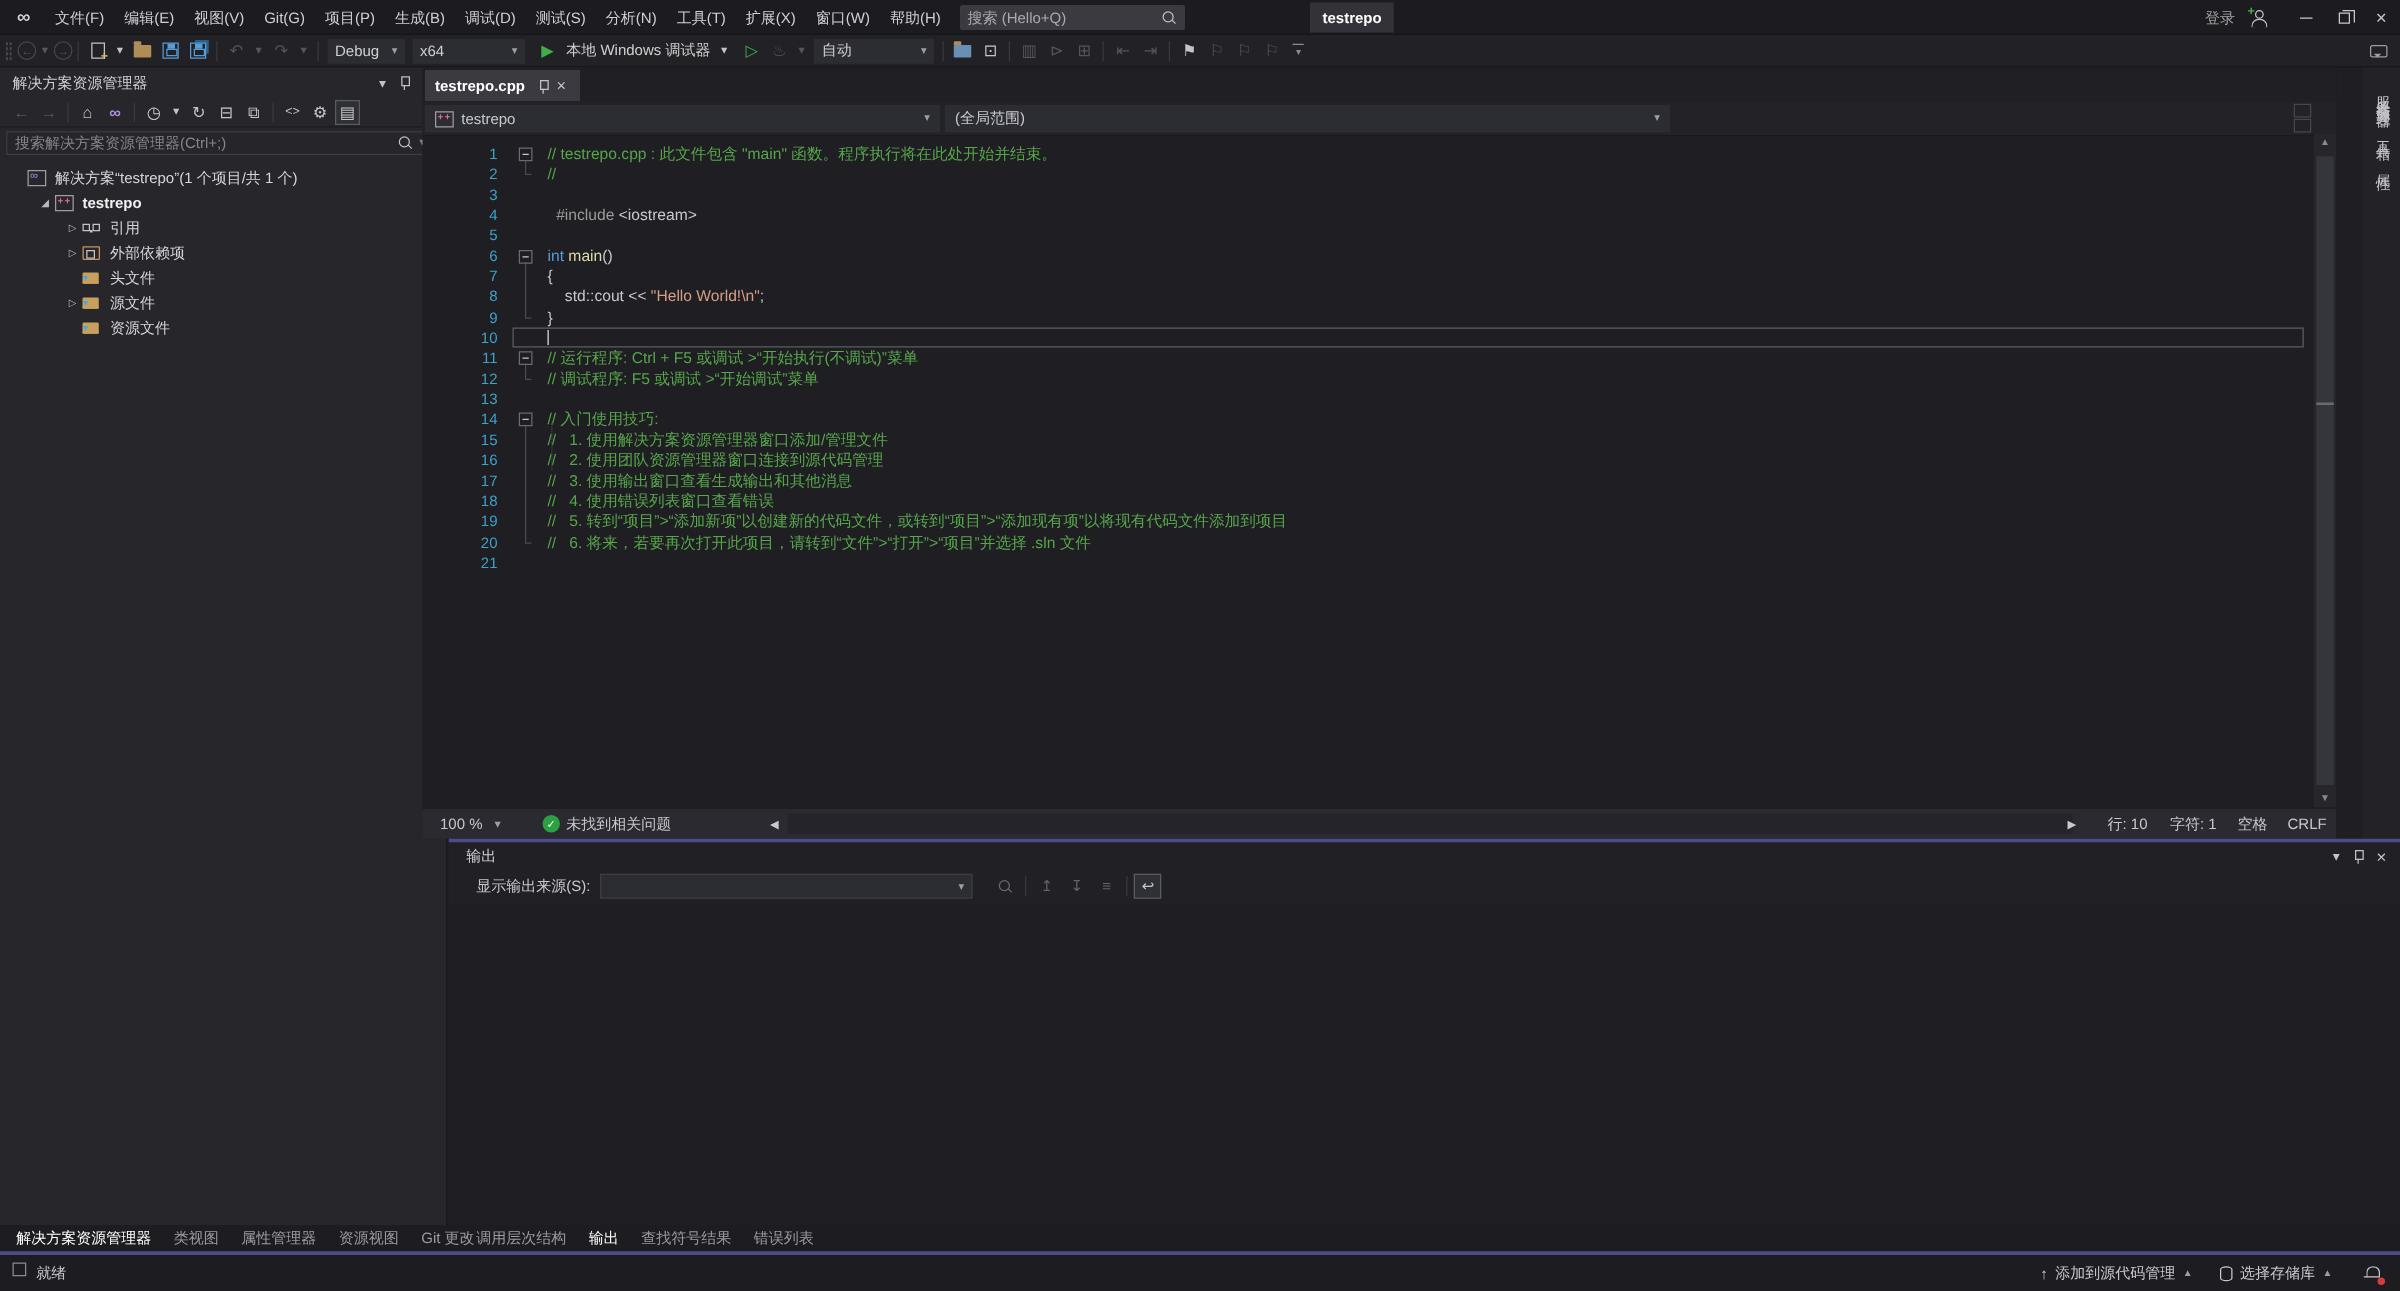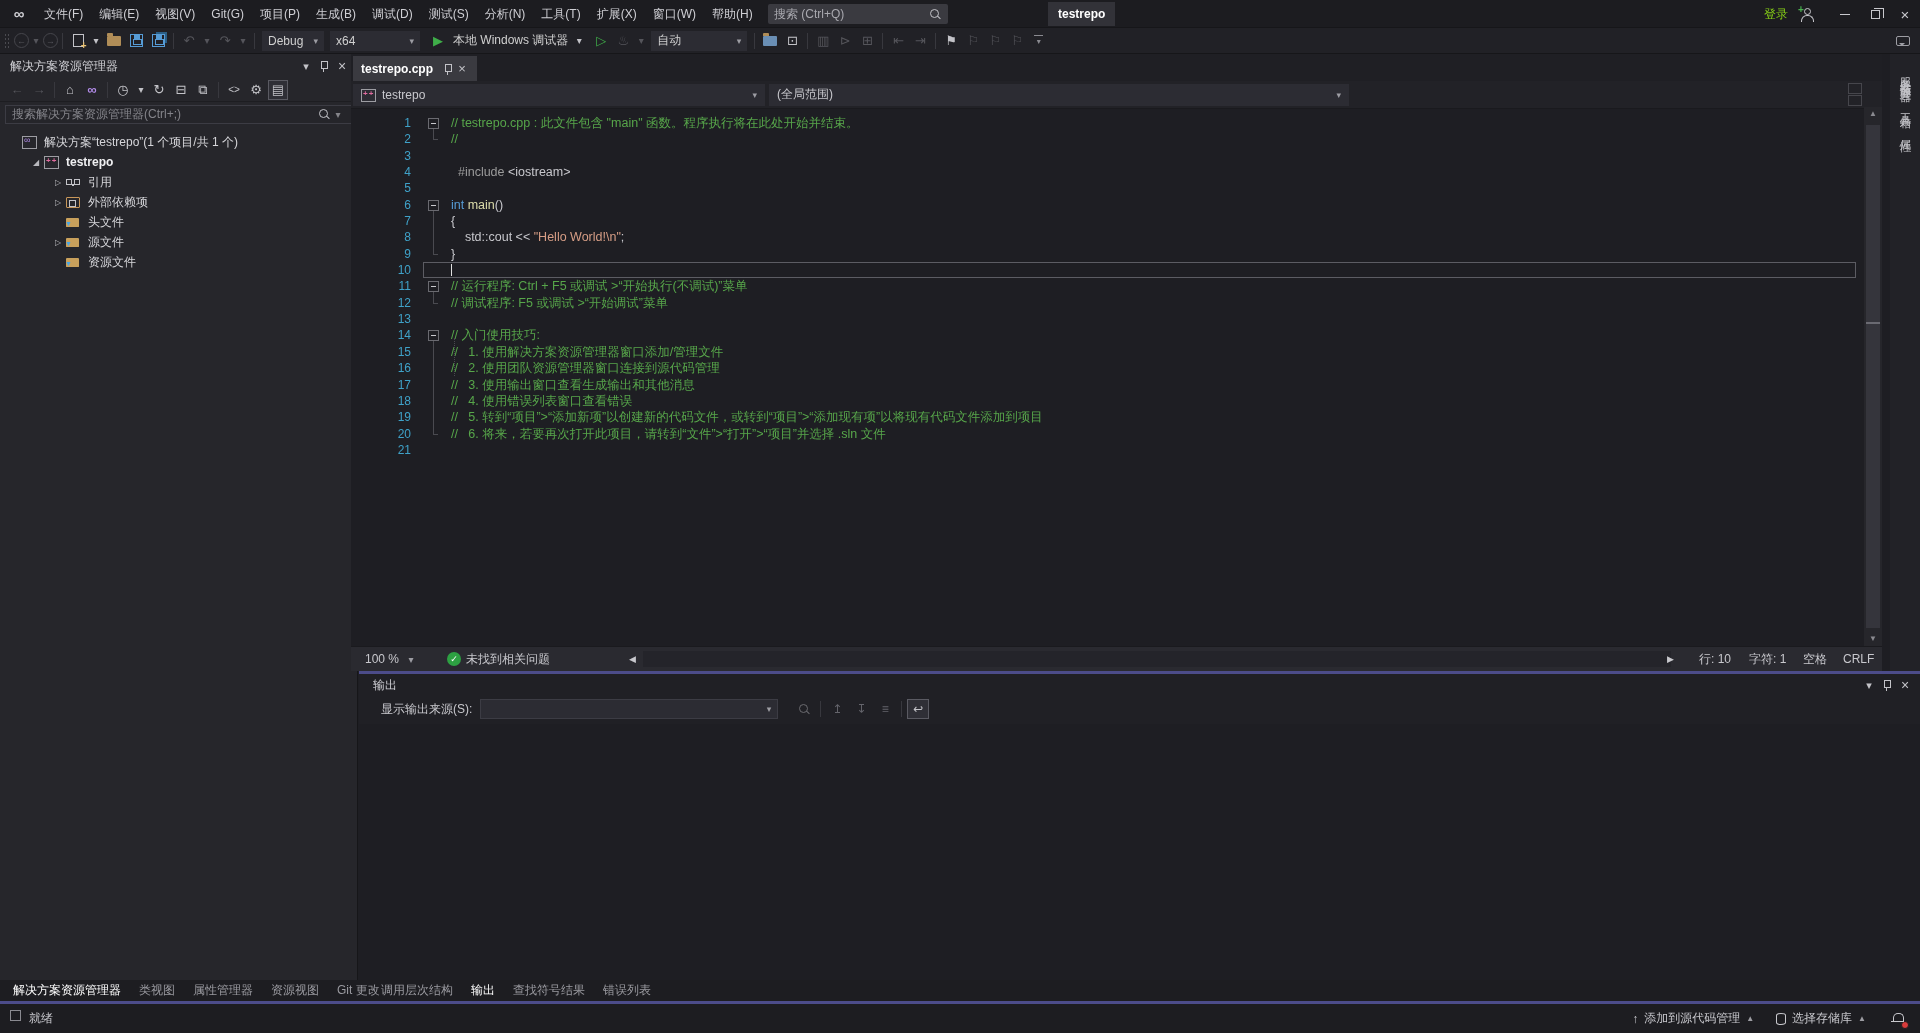--- a/index.html
+++ b/index.html
@@ -8,21 +8,21 @@
 
   
   .titlebar{position:absolute;left:0;top:0;width:1920px;height:28px;background:#1c1c20;display:flex;align-items:center;border-bottom:1px solid #161619;}
   .vs-logo{width:22px;height:18px;margin:0 6px 0 8px;color:#cfcfd4;font-size:15px;line-height:18px;text-align:center;font-weight:bold;}
   .menubar{display:flex;align-items:center;height:100%;}
   .menu-item{padding:0 8px;line-height:28px;color:#cfcfd4;cursor:default;}
   .tb-search{position:absolute;left:768px;top:4px;width:180px;height:20px;background:#3a3a40;border-radius:2px;display:flex;align-items:center;padding:0 6px;color:#a9a9af;}
   .tb-search .ph{flex:1;}
   .win-chip{position:absolute;left:1048px;top:2px;height:24px;padding:0 10px;background:#323238;color:#fff;font-weight:bold;line-height:24px;}
   .tb-right{position:absolute;right:0;top:0;height:28px;display:flex;align-items:center;}
-  .signin{margin-right:10px;color:#84cc16;}
+  .signin{margin-right:10px;color:#a3a3a3;}
   .win-btn{width:30px;height:28px;display:flex;align-items:center;justify-content:center;color:#c8c8cd;}
   .ic-min{width:10px;height:1px;background:#c8c8cd;display:inline-block;}
   .ic-restore{width:9px;height:9px;border:1px solid #c8c8cd;position:relative;display:inline-block;}
   .ic-restore:before{content:"";position:absolute;left:2px;top:-3px;width:9px;height:9px;border:1px solid #c8c8cd;border-left:none;border-bottom:none;}
   .ic-person{position:relative;width:18px;height:16px;display:inline-block;margin-right:14px;}
   .ic-person:before{content:"";position:absolute;left:6px;top:2px;width:5px;height:5px;border:1px solid #c8c8cd;border-radius:50%;}
   .ic-person:after{content:"";position:absolute;left:3px;top:9px;width:11px;height:6px;border:1px solid #c8c8cd;border-bottom:none;border-radius:6px 6px 0 0;}
   .ic-person .plus{position:absolute;left:0;top:-2px;color:#49b04f;font-size:10px;font-weight:bold;}
 
   
@@ -82,21 +82,21 @@
   .ic-references:after{content:"";position:absolute;left:8px;top:4px;width:4px;height:4px;border:1px solid #c3c3c8;box-shadow:-4px 3px 0 -2px #c3c3c8;}
   .ic-extdeps:before{content:"";position:absolute;left:0;top:2px;width:12px;height:9px;border:1px solid #c8975a;border-radius:1px;}
   .ic-extdeps:after{content:"";position:absolute;left:3px;top:5px;width:5px;height:5px;border:1px solid #c3c3c8;background:#26262b;}
   .ic-folder:before{content:"";position:absolute;left:0;top:3px;width:13px;height:9px;background:#c8a05c;border-radius:1px;box-shadow:0 -2px 0 -0.5px #c8a05c inset;}
   .ic-folder:after{content:"▼";position:absolute;left:-1px;top:5px;color:#46a6e8;font-size:7px;}
   .ic-home:before{content:"⌂";font-size:13px;}
   .ic-switch{color:#b18be8;font-weight:bold;}
   .boxed{border:1px solid #5a5a62;background:#2f2f36;}
 
   
-  .editor{position:absolute;left:351px;top:54px;width:1531px;height:617px;background:#1e1e23;}
+  .editor{position:absolute;left:338px;top:54px;width:1531px;height:617px;background:#1e1e23;}
   .tabstrip{position:absolute;left:0;top:0;width:100%;height:27px;background:#1f1f24;}
   .tab{position:absolute;left:2px;top:2px;height:25px;background:#3a3a40;display:flex;align-items:center;padding:0 8px;color:#fff;}
   .tab .t{font-weight:bold;margin-right:8px;}
   .tab .hicon{width:14px;}
   .navbar{position:absolute;left:0;top:27px;width:100%;height:28px;background:#222227;display:flex;align-items:center;padding:0 2px;border-bottom:1px solid #1a1a1e;}
   .nav-combo{height:22px;background:#2c2c33;display:flex;align-items:center;padding:0 8px;margin-right:4px;color:#c8c8cd;}
   .nav-combo .caret{margin-left:auto;font-size:9px;color:#9d9da3;}
   .nav-combo .ticon{width:16px;height:14px;position:relative;margin-right:5px;}
   .split-btns{position:absolute;right:20px;top:2px;display:flex;flex-direction:column;}
   .split-btns span{width:14px;height:11px;border:1px solid #46464c;margin-bottom:1px;}
@@ -188,21 +188,21 @@
         <span class="menu-item">生成(B)</span>
         <span class="menu-item">调试(D)</span>
         <span class="menu-item">测试(S)</span>
         <span class="menu-item">分析(N)</span>
         <span class="menu-item">工具(T)</span>
         <span class="menu-item">扩展(X)</span>
         <span class="menu-item">窗口(W)</span>
         <span class="menu-item">帮助(H)</span>
       </nav>
     <div class="tb-search">
-      <span class="ph">搜索 (Ctrl+Q)</span>
+      <span class="ph">搜索 (Hello+Q)</span>
       <span class="ic-search"></span>
     </div>
     <div class="win-chip">testrepo</div>
     <div class="tb-right">
       <span class="signin">登录</span>
       <span class="ic-person">
           <span class="plus">+</span>
         </span>
       <span class="win-btn">
           <span class="ic-min"></span>

